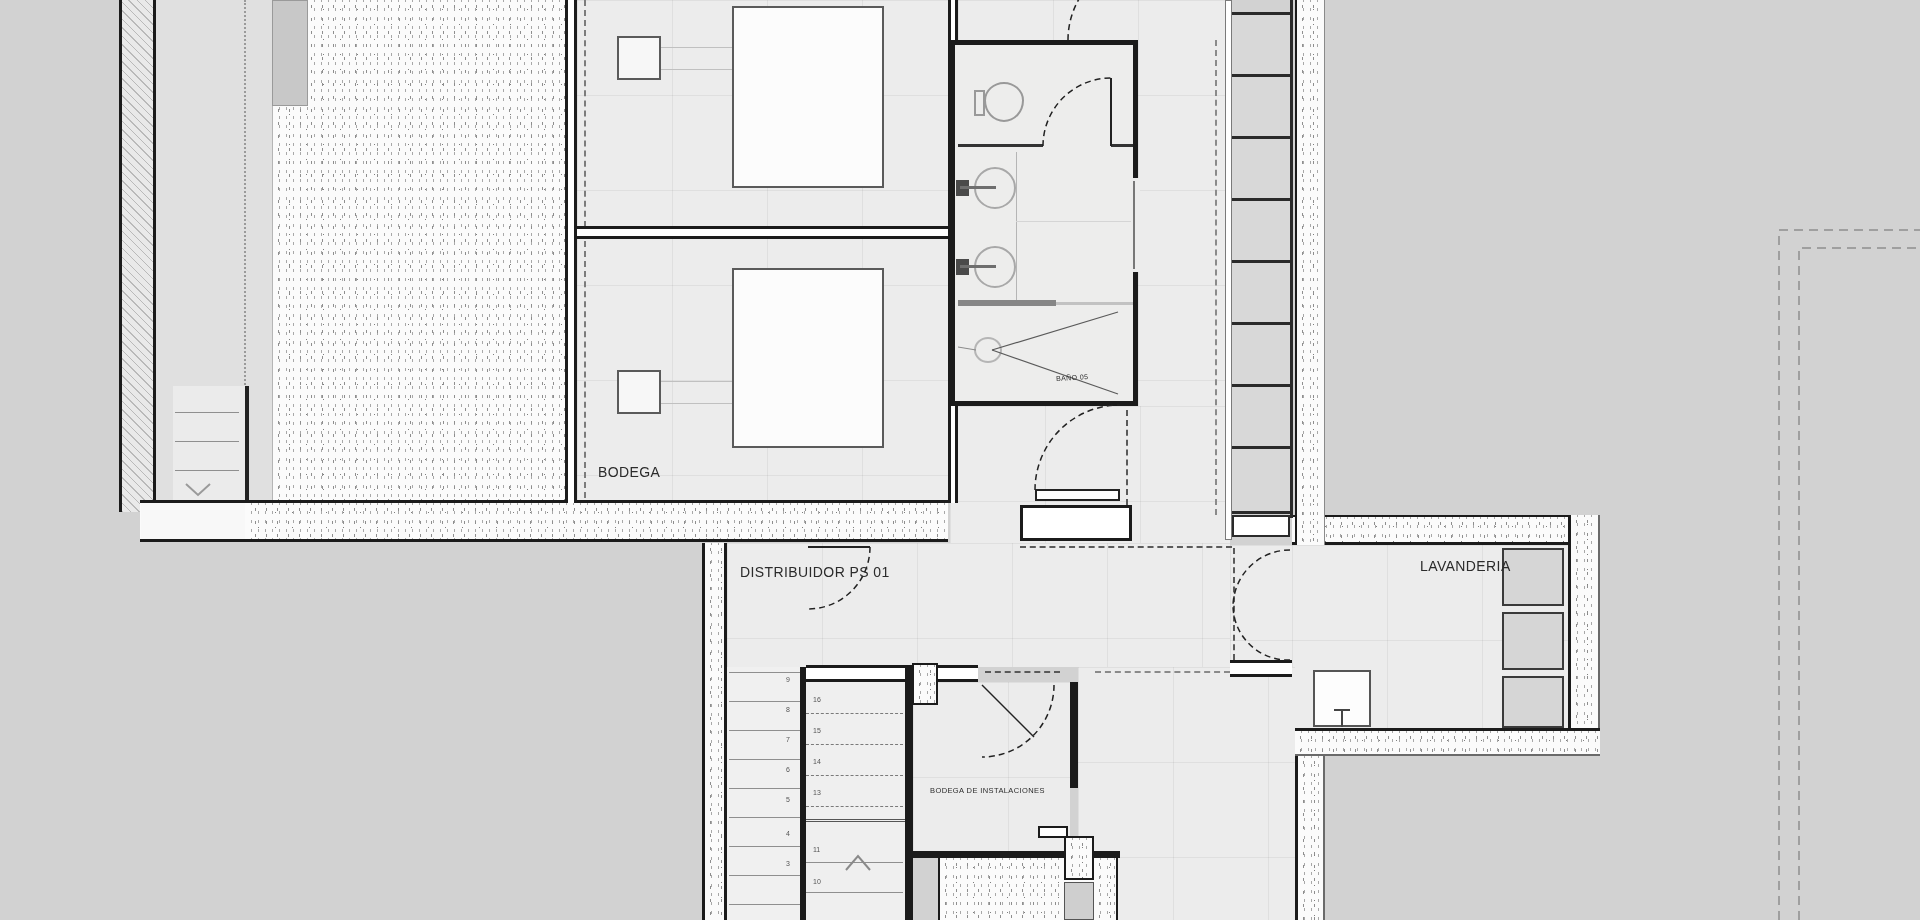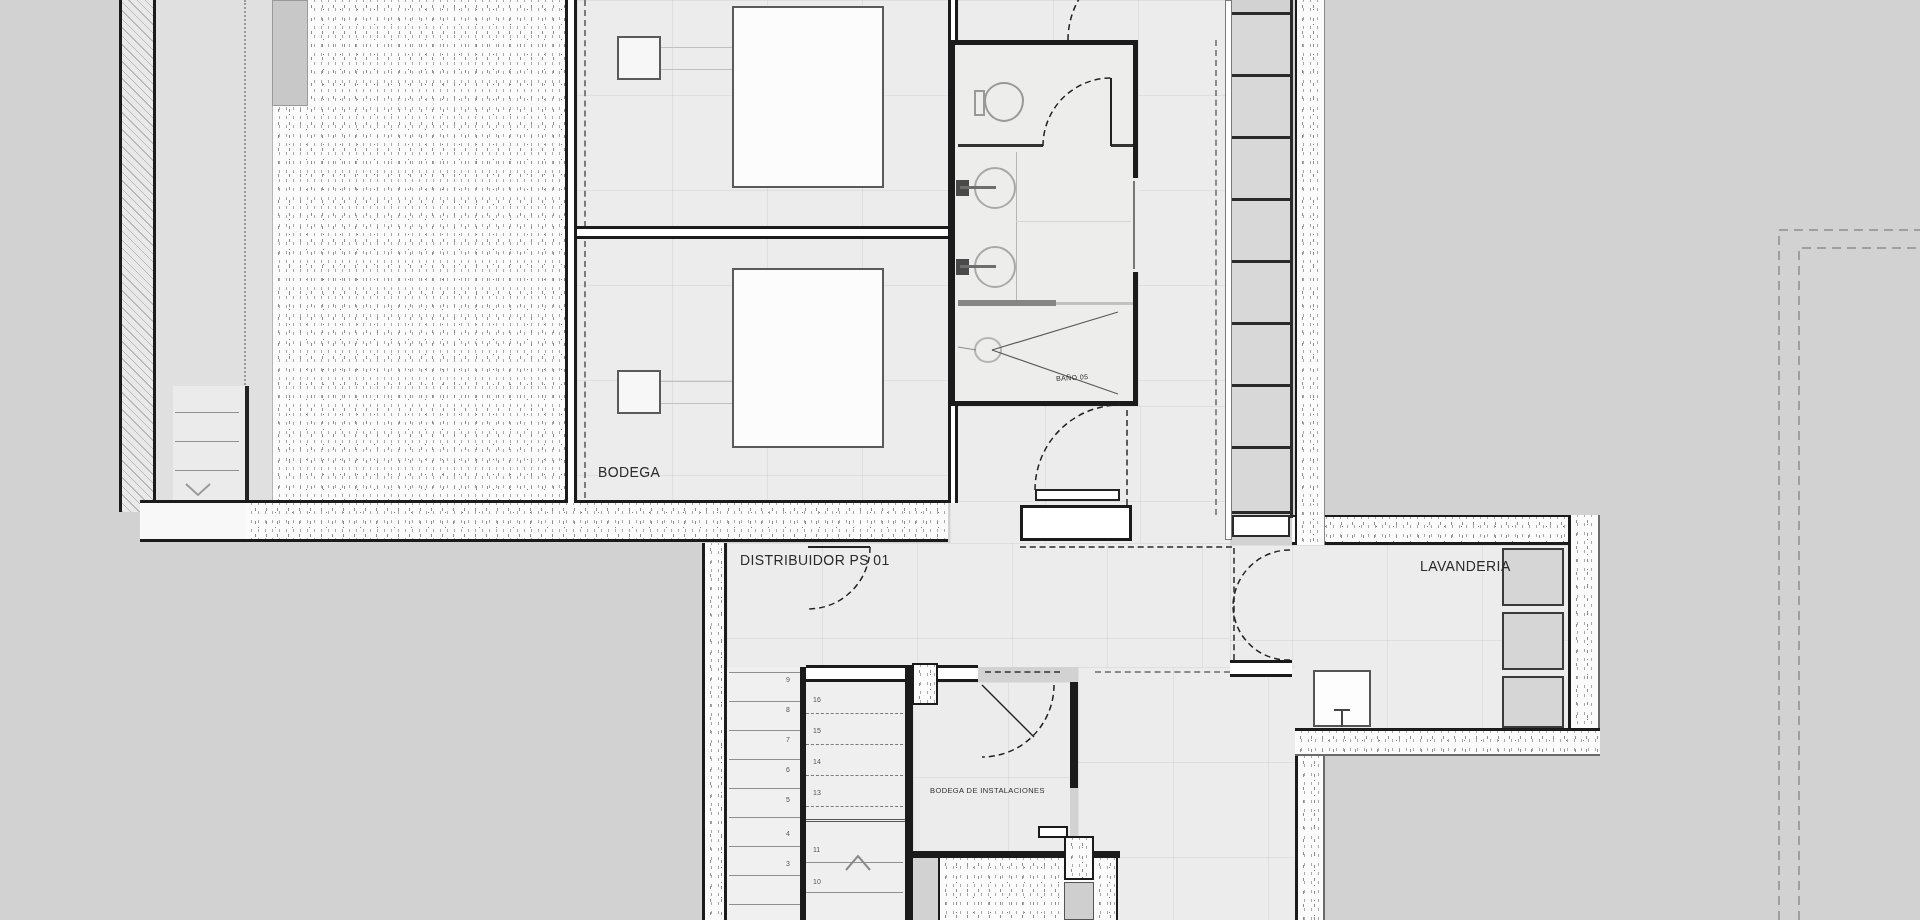--- a/index.html
+++ b/index.html
@@ -213,18 +213,18 @@
     <polyline points="186,484 198,495 210,484" fill="none" stroke="#9a9a9a" stroke-width="2"></polyline>
 
     <line x1="1342" y1="727" x2="1342" y2="710" stroke="#444" stroke-width="2"></line>
     <line x1="1334" y1="710" x2="1350" y2="710" stroke="#444" stroke-width="2"></line>
 
     <path d="M 1779,920 L 1779,230 L 1920,230" fill="none" stroke="#8f8f8f" stroke-width="1.5" stroke-dasharray="9,6"></path>
     <path d="M 1799,920 L 1799,248 L 1920,248" fill="none" stroke="#8f8f8f" stroke-width="1.5" stroke-dasharray="9,6"></path>
   </svg>
 
   <div class="lbl" style="left:598px;top:464px;">BODEGA</div>
-  <div class="lbl" style="left:740px;top:552px;">DISTRIBUIDOR PS 01</div>
+  <div class="lbl" style="left:740px;top:564px;">DISTRIBUIDOR PS 01</div>
   <div class="lbl" style="left:1420px;top:558px;">LAVANDERIA</div>
   <div class="lbl" style="left:930px;top:786px;font-size:7.5px;">BODEGA DE INSTALACIONES</div>
   <div class="lbl" style="left:1056px;top:374px;font-size:7px;transform:rotate(-4deg);">BAÑO 05</div>
 
 </div>
 
 </body></html>

